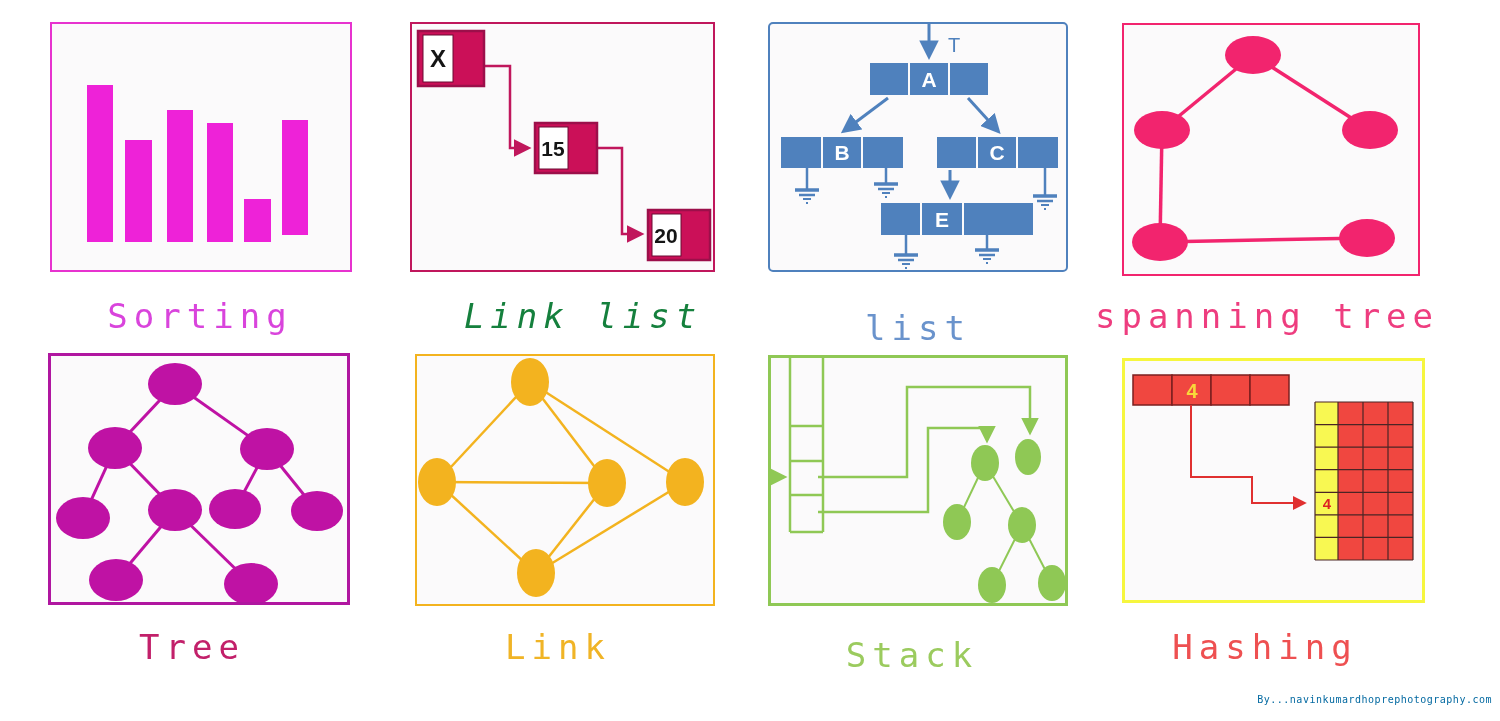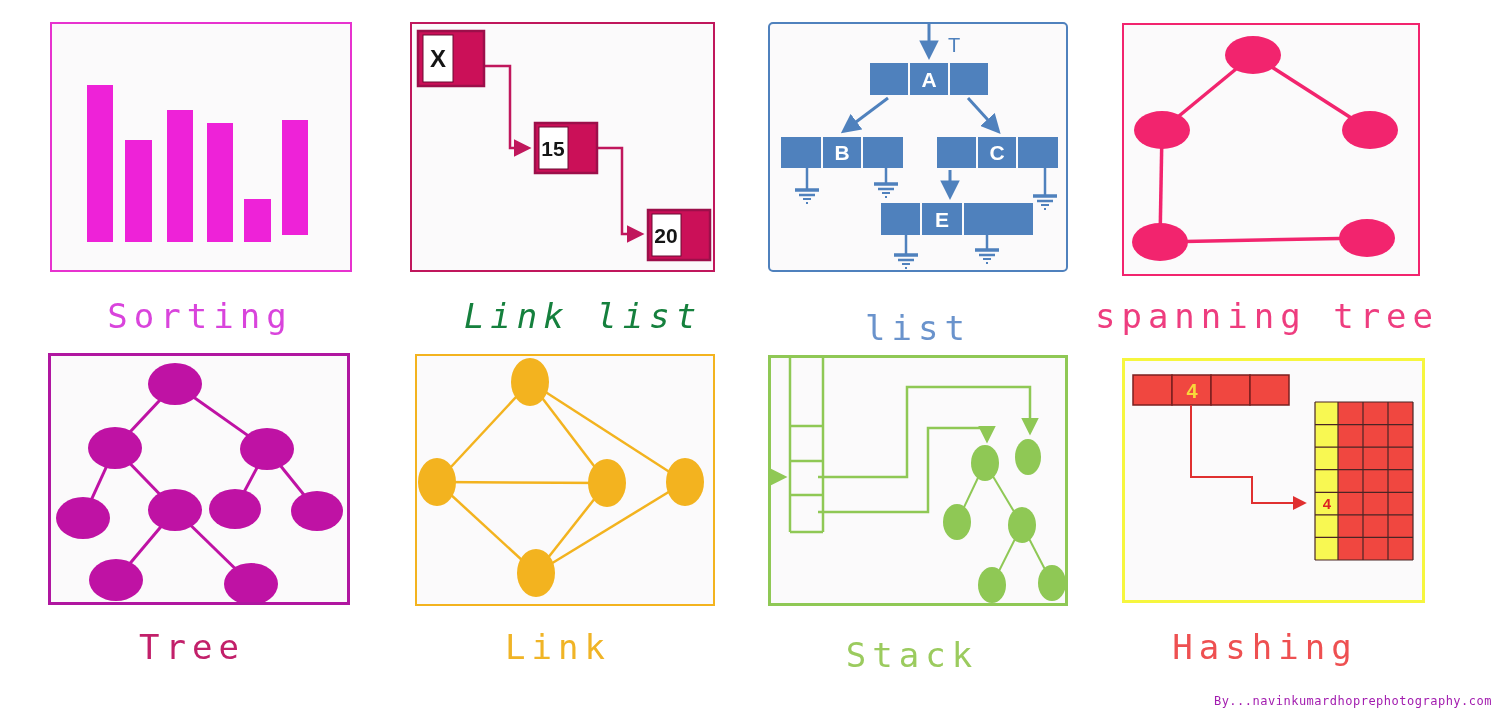--- a/index.html
+++ b/index.html
@@ -26,21 +26,21 @@
   .c-sorting{color:#d944dc;}
   .c-linklist{color:#15803d;font-style:italic;}
   .c-list{color:#6a93cc;}
   .c-spanning{color:#ee3d7f;}
   .c-tree{color:#c2206a;}
   .c-graph{color:#f0b426;}
   .c-stack{color:#9bcb5e;}
   .c-hashing{color:#ee5051;}
   #credit{
     position:absolute;right:8px;top:694px;
-    font-size:12px;letter-spacing:0.5px;color:#a21caf;
+    font-size:10px;letter-spacing:0.5px;color:#0369a1;
     font-family:"DejaVu Sans Mono",monospace;
   }
   .nodetext{font-family:"Liberation Sans",sans-serif;font-weight:bold;}
 </style>
 </head>
 <body>
 
 <div id="canvas">
 
   <div class="box b-sorting" style="left:50px;top:22px;width:302px;height:250px;">

